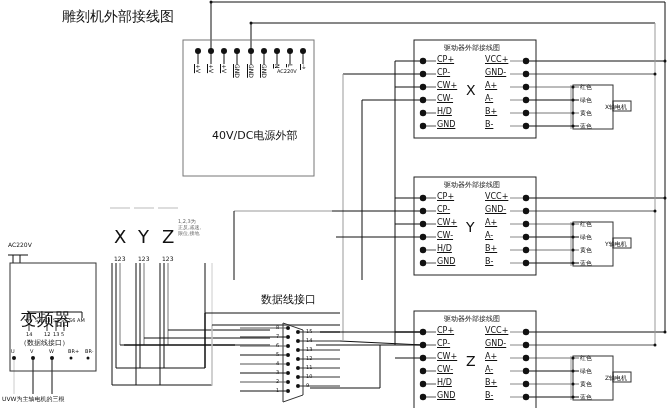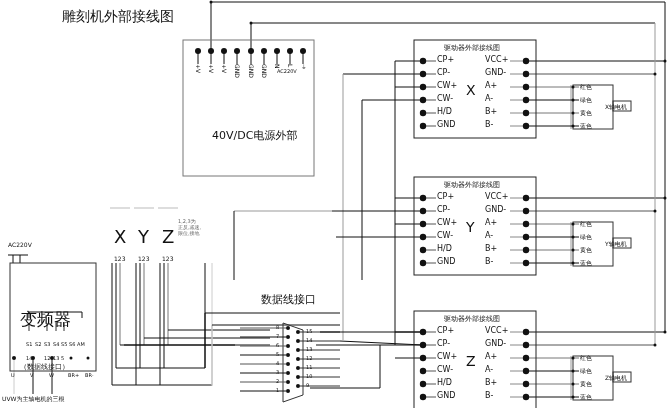--- a/index.html
+++ b/index.html
@@ -2,29 +2,29 @@
 <html><head>
 <meta charset="utf-8">
 <style>
   html,body{margin:0;padding:0;background:#fff;}
   body{width:670px;height:408px;position:relative;overflow:hidden;font-family:"DejaVu Sans",sans-serif;color:#111;}
   svg{position:absolute;left:0;top:0;}
   .title{position:absolute;left:62px;top:8px;font-size:14px;color:#222;}
   .t{position:absolute;white-space:nowrap;color:#111;}
   .psu-label{left:212px;top:128px;font-size:11px;}
   .drv-head{font-size:7px;}
-  .pin{font-size:8px;}
+  .pin{font-size:8px;text-decoration:underline;}
   .axis{font-size:14px;}
   .motor-lbl{font-size:6px;}
   .mot-name{font-size:6px;}
   .xyz{font-size:18px;top:226px;}
   .xyz-pins{font-size:6px;top:255px;}
   .callout{font-size:5px;color:#666;line-height:6px;}
   .inv-title{left:20px;top:282px;font-size:17px;margin-top:26px;}
-  .inv-small{font-size:5px;margin-top:24px;}
+  .inv-small{font-size:5px;}
   .db-title{left:261px;top:292px;font-size:11px;}
   .db-pin{font-size:5px;}
   .caption{left:2px;top:395px;font-size:6px;}
   .ac{left:8px;top:241px;font-size:6px;}
 </style>
 </head>
 <body>
 
 <svg width="670" height="408">
   <g id="wires" stroke="#111" stroke-width="1" fill="none">

